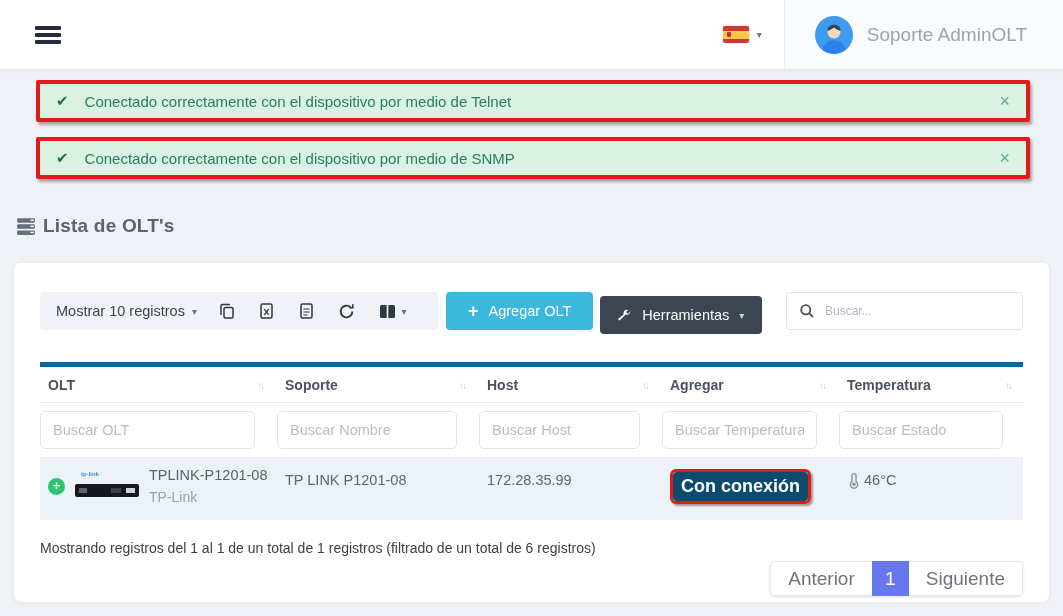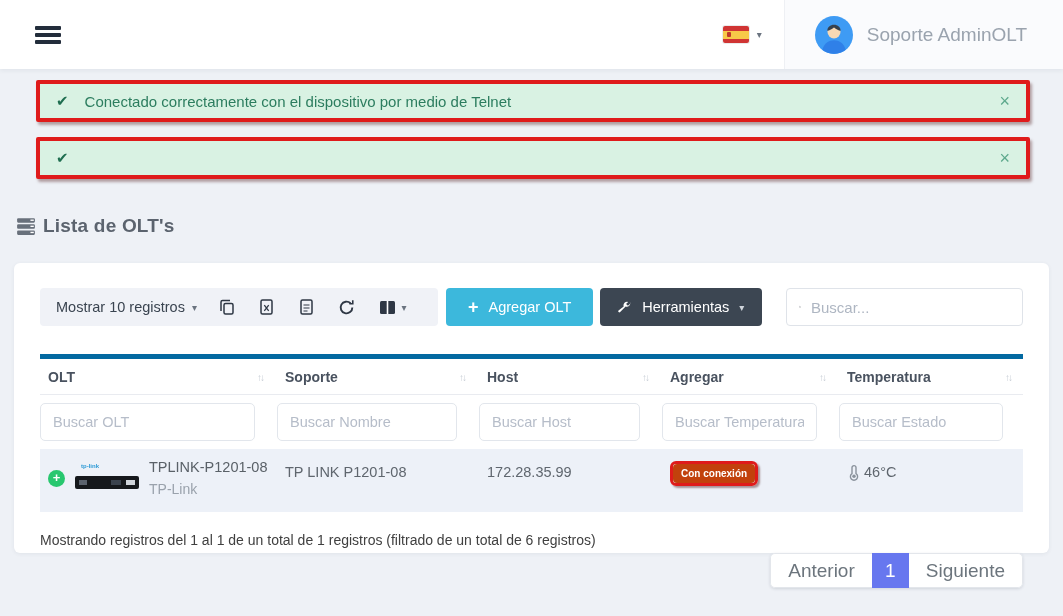--- a/index.html
+++ b/index.html
@@ -45,42 +45,42 @@
   .alert .check { font-weight:bold; font-size:15px; color:#1f6e50; margin-right:16px; }
   .alert .close { margin-left:auto; color:#5ea98d; font-size:18px; cursor:pointer; line-height:1; }
 
   
   .page-heading { margin:36px 0 0 16px; display:flex; align-items:center; gap:7px; }
   .page-heading h1 { font-size:19px; font-weight:bold; color:#5b636e; letter-spacing:.2px; }
 
   
   .card {
     margin:26px 14px 0 14px; background:#fff; border-radius:6px;
-    box-shadow:0 1px 4px rgba(40,50,70,.07); padding:25px 26px 20px 26px; height:290px;
+    box-shadow:0 1px 4px rgba(40,50,70,.07); padding:25px 26px 20px 26px; height:339px;
   }
 
   
   .tbl-toolbar { display:flex; align-items:center; }
   .dt-buttons {
     display:flex; align-items:center; background:#f0f2f7; border-radius:4px;
     height:38px; padding:0 8px 0 0; width:398px;
   }
   .show-records { font-size:14.5px; color:#3a4450; padding:0 10px 0 16px; display:flex; align-items:center; gap:7px; cursor:pointer; white-space:nowrap; }
   .icon-btn { width:40px; height:38px; display:flex; align-items:center; justify-content:center; cursor:pointer; color:#2e3744; }
   .icon-btn.cols { width:52px; gap:5px; }
   .btn { height:38px; border:none; border-radius:4px; font-size:14.5px; color:#fff;
          display:flex; align-items:center; gap:10px; cursor:pointer; font-family:inherit; }
   .btn-add { background:#3cb8dc; margin-left:8px; padding:0 22px; }
   .btn-add .plus { font-size:18px; font-weight:bold; }
-  .btn-tools { background:#3c4652; margin-left:7px; padding:0 18px; }
+  .btn-tools { background:#3c4652; margin-left:7px; padding:0 18px;margin-top:8px; }
   .search-box {
     margin-left:auto; width:237px; height:38px; border:1px solid #dfe3e9; border-radius:4px;
     display:flex; align-items:center; padding:0 12px; background:#fff;
   }
-  .search-box input { border:none; outline:none; flex:1; font-size:15px; color:#4a5360;
+  .search-box input { border:none; outline:none; flex:1; font-size:12px; color:#4a5360;
     font-family:inherit; margin-left:10px; background:transparent; }
   .search-box input::placeholder { color:#aeb6c2; }
 
   
   .grid { display:grid; grid-template-columns:237px 202px 183px 177px 186px; }
   .thead { margin-top:28px; border-top:5px solid #0369a1; border-bottom:1px solid #e9ebf0; }
   .th { padding:10px 6px 9px 8px; font-size:14px; font-weight:bold; color:#49525f;
         display:flex; align-items:center; }
   .sort { margin-left:auto; font-size:10px; color:#c6ccd4; letter-spacing:-2px; padding-right:8px; cursor:pointer; }
   .tfilter .cell { padding:8px 22px 8px 0; }
@@ -100,21 +100,21 @@
   .device .logo { position:absolute; top:2px; left:6px; font-size:6px; color:#2f9bd6; font-weight:bold; }
   .device .chassis { position:absolute; bottom:6px; left:0; width:64px; height:13px; background:#15181c; border-radius:2px; }
   .device .chassis i { position:absolute; top:4px; height:5px; background:#5b636e; display:block; }
   .device .chassis i.p1 { left:4px;  width:8px; }
   .device .chassis i.p2 { right:18px; width:10px; background:#3a424d; }
   .device .chassis i.p3 { right:4px; width:9px; background:#cfd4da; }
   .olt-names .n1 { font-size:14.5px; color:#5a6168; }
   .olt-names .n2 { font-size:14px; color:#9aa2ac; margin-top:6px; }
   .badge-annotation { display:inline-block; border:3px solid #df1b1b; border-radius:6px;
     box-shadow:2px 2px 2px rgba(60,0,0,.4); }
-  .badge { display:inline-block; background:#c2410c; color:#fff; font-size:10px; font-weight:bold;
+  .badge { display:inline-block; background:#0c4a6e; color:#fff; font-size:18px; font-weight:bold;
     padding:4px 8px; border-radius:4px; }
   .temp-cell { display:flex; align-items:flex-start; gap:3px; color:#7d858f; font-size:15px; }
 
   
   .tbl-footer { margin-top:20px; font-size:14px; color:#404040; }
   .pagination { margin-top:5px; display:flex; justify-content:flex-end; }
   .page-group { display:flex; border-radius:5px; overflow:hidden;
     box-shadow:0 1px 3px rgba(40,50,70,.15); }
   .page-btn { height:35px; display:flex; align-items:center; justify-content:center;
     background:#fff; border:1px solid #e3e6eb; font-size:19px; color:#6c757d; cursor:pointer; }
@@ -158,20 +158,21 @@
   <div class="alert-annotation">
     <div class="alert">
       <span class="check">✔</span>
       <span>Conectado correctamente con el dispositivo por medio de Telnet</span>
       <span class="close">×</span>
     </div>
   </div>
   <div class="alert-annotation">
     <div class="alert">
       <span class="check">✔</span>
+      <span>Conectado correctamente con el dispositivo por medio de SNMP</span>
       <span class="close">×</span>
     </div>
   </div>
 </div>
 
 <div class="page-heading">
   <span style="display:flex;">
     <svg width="20" height="20" viewBox="0 0 18 18" fill="#68707b">
       <rect x="1" y="2" width="16" height="4" rx="1"></rect>
       <rect x="1" y="7.5" width="16" height="4" rx="1"></rect>

